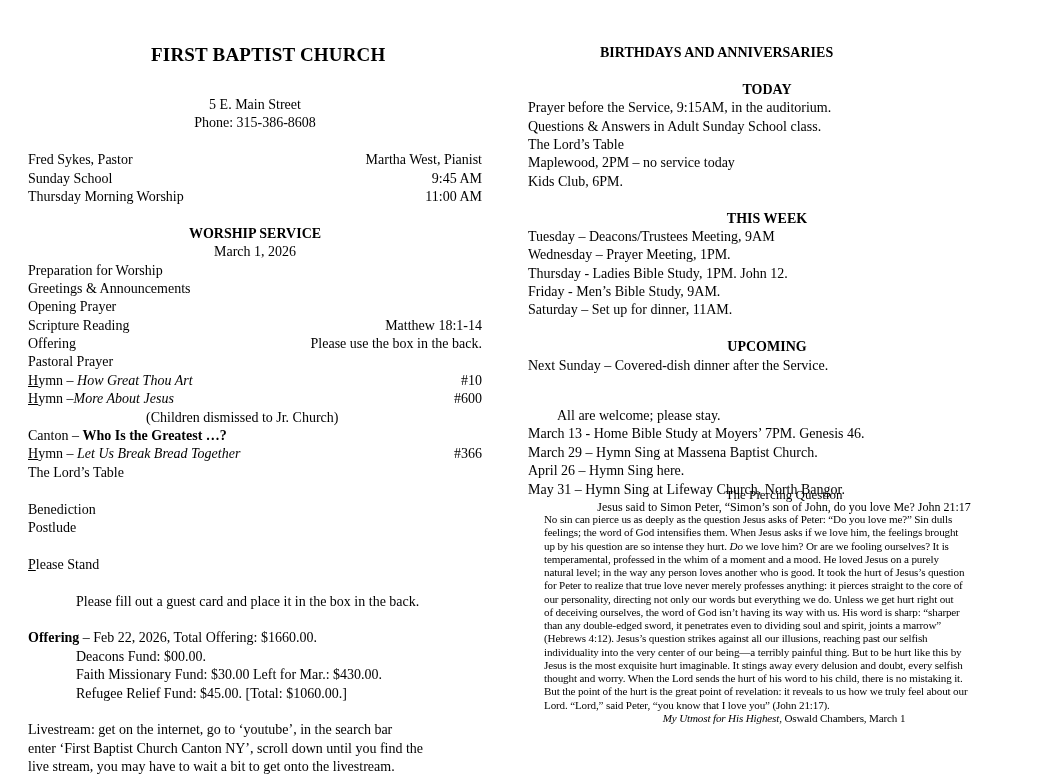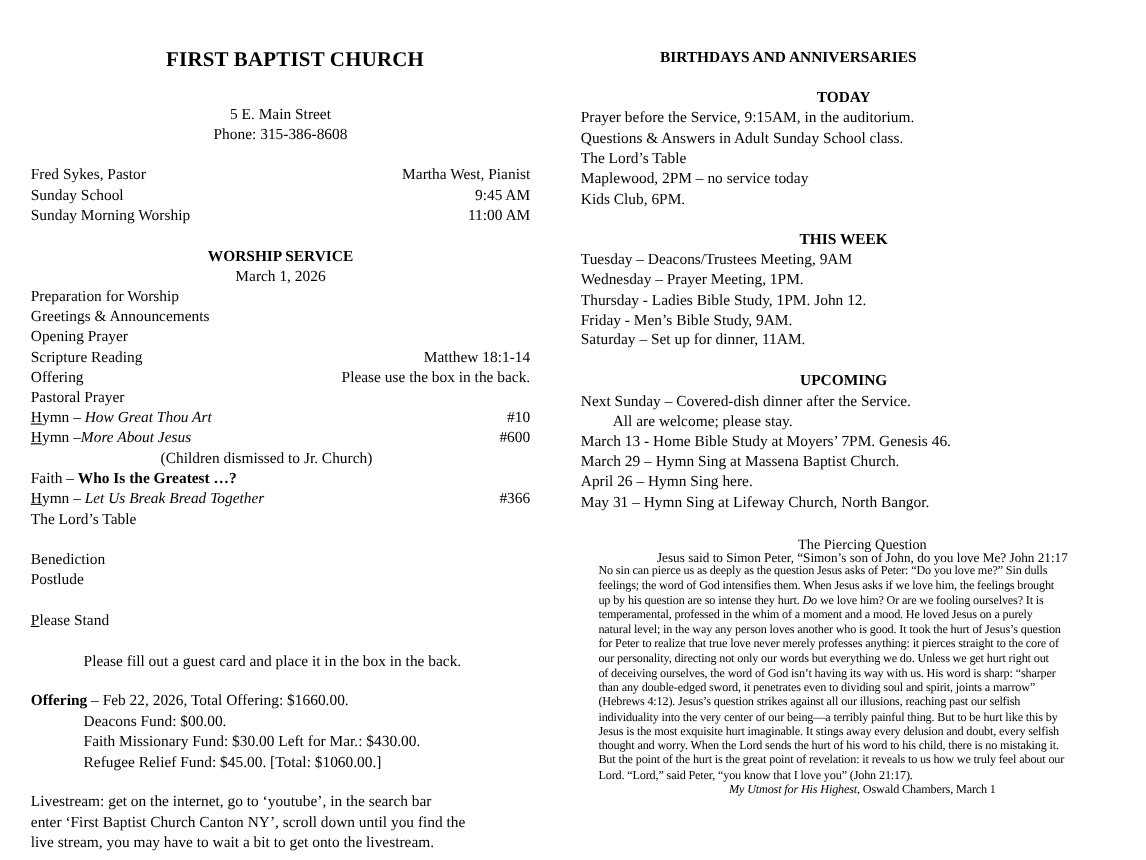--- a/index.html
+++ b/index.html
@@ -9,21 +9,21 @@
       color: #000000;
     }
     .col { position: absolute; top: 0; }
     .left { left: 28px; width: 454px; margin-top: 28px; }
     .right { left: 528px; width: 478px; }
 
     .line { font-size: 14px; line-height: 18.4px; white-space: nowrap; height: 18.4px; }
     .row { display: flex; justify-content: space-between; }
     .center { text-align: center; }
     .indent { padding-left: 48px; }
-    .indent-s { padding-left: 29px; }
+    .indent-s { padding-left: 29px; margin-top: 32px; }
     .u { text-decoration: underline; }
     .i { font-style: italic; }
     .b { font-weight: bold; text-align: right; }
     .gap { height: 18.4px; }
 
     .title { position: absolute; font-size: 19px; font-weight: bold; letter-spacing: 0.2px; }
     .head { font-weight: bold; font-size: 14px; }
 
     .small { font-size: 10.5px; line-height: 12.4px; }
     .para { font-size: 11.1px; line-height: 13.25px; text-align: left; letter-spacing: -0.15px; }
@@ -40,21 +40,21 @@
 
   <div class="line row">
     <span>Fred Sykes, Pastor</span>
     <span>Martha West, Pianist</span>
   </div>
   <div class="line row">
     <span>Sunday School</span>
     <span>9:45 AM</span>
   </div>
   <div class="line row">
-    <span>Sunday Morning Worship</span>
+    <span>Thursday Morning Worship</span>
     <span>11:00 AM</span>
   </div>
   <div class="gap"></div>
 
   <div class="line center head">WORSHIP SERVICE</div>
   <div class="line center">March  1, 2026</div>
   <div class="line">Preparation for Worship</div>
   <div class="line">Greetings &amp; Announcements</div>
   <div class="line">Opening Prayer</div>
   <div class="line row">
@@ -69,21 +69,21 @@
   <div class="line row">
     <span><span class="u">H</span><span>ymn – </span><span class="i">How Great Thou Art</span></span>
     <span>#10</span>
   </div>
   <div class="line row">
     <span><span class="u">H</span><span>ymn –</span><span class="i">More About Jesus</span></span>
     <span>#600</span>
   </div>
   <div class="line" style="padding-left:118px;font-family:Liberation Serif, serif;">(Children dismissed to Jr. Church)</div>
   <div class="line">
-    <span>Faith – </span><span class="b">Who Is the Greatest …?</span>
+    <span>Canton – </span><span class="b">Who Is the Greatest …?</span>
   </div>
   <div class="line row">
     <span><span class="u">H</span><span>ymn – </span><span class="i">Let Us Break Bread Together</span></span>
     <span>#366</span>
   </div>
   <div class="line">The Lord’s Table</div>
   <div class="gap"></div>
   <div class="line">Benediction</div>
   <div class="line">Postlude</div>
   <div class="gap"></div>

